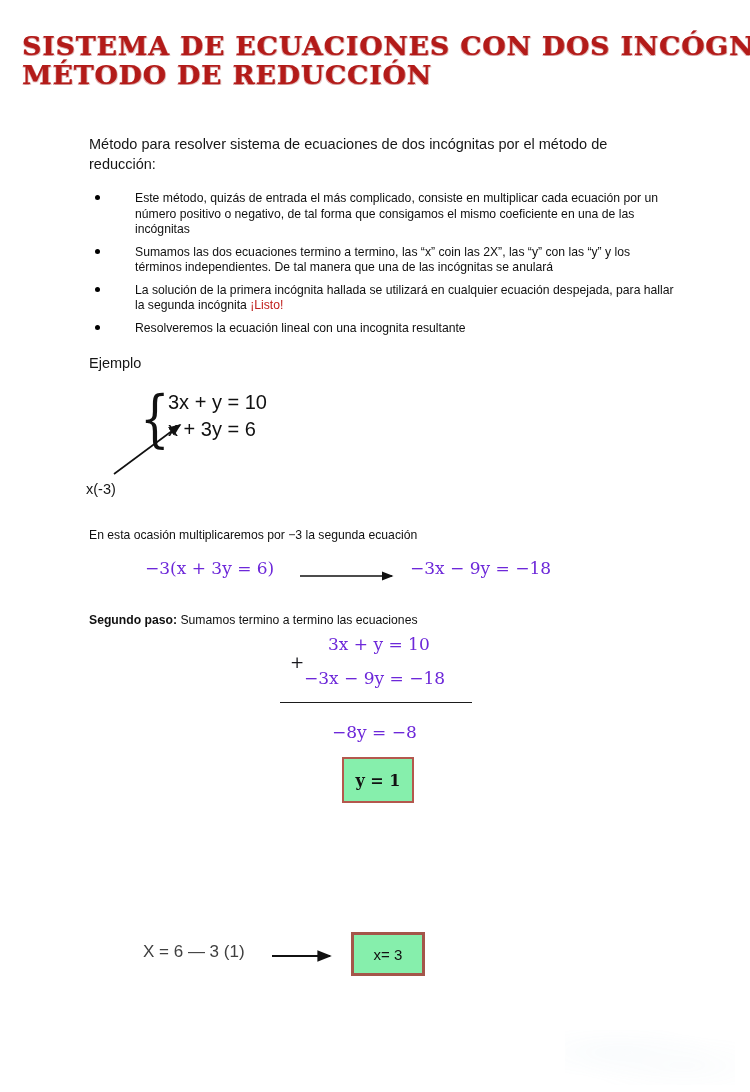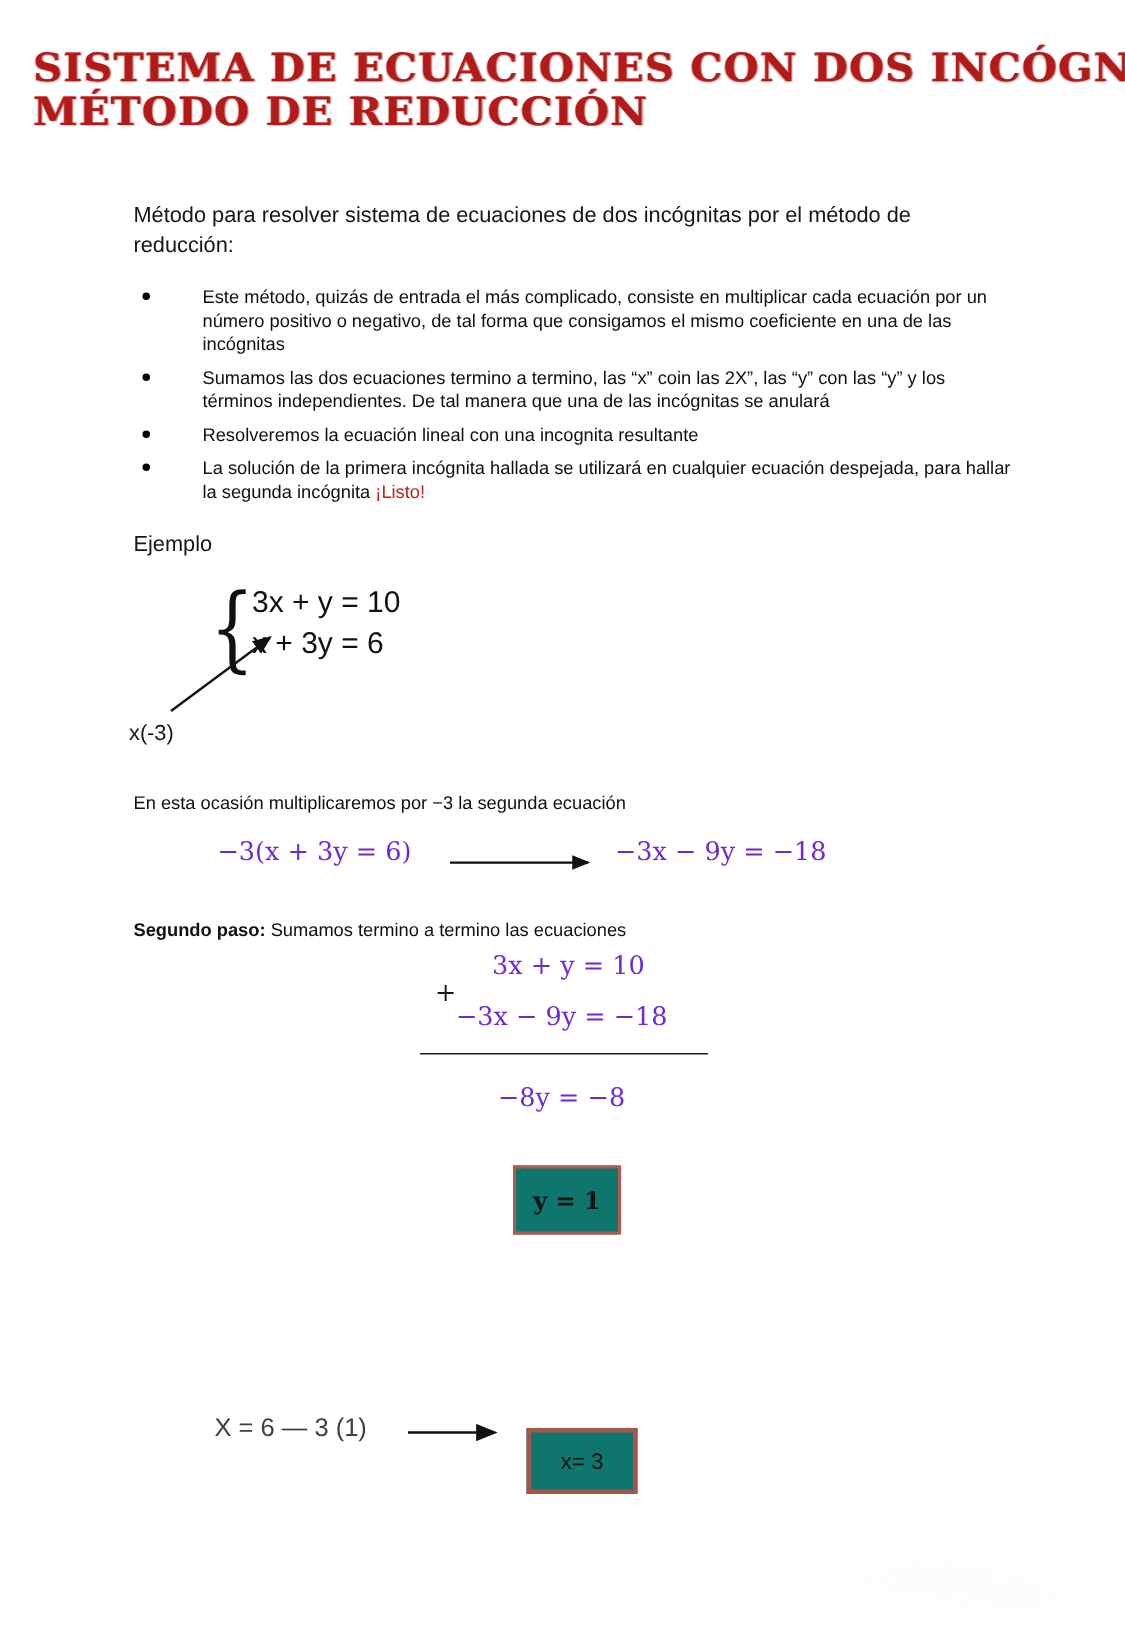--- a/index.html
+++ b/index.html
@@ -219,28 +219,27 @@
     top: 68px;
     width: 192px;
     height: 1px;
     background: #1b1b1b;
   }
   .sum-res { position: absolute; left: 52px; top: 88px; }
 
   
   .rbox {
     position: absolute;
-    background: #0f766e;
+    background: #86efac;
     border: 2px solid #b4584d;
     box-sizing: border-box;
     display: flex;
     align-items: center;
     justify-content: center;
     color: #121212;
-    margin-top: 20px;
   }
   .rbox-y {
     left: 342px; top: 757px;
     width: 72px; height: 46px;
     font-size: 16px;
     font-weight: bold;
     font-family: "DejaVu Serif", serif;
   }
   .rbox-x {
     left: 351px; top: 932px;
@@ -315,26 +314,26 @@
       <span>Este método, quizás de entrada el más complicado, consiste en multiplicar cada ecuación por un número positivo o negativo, de tal forma que consigamos el mismo coeficiente en una de las incógnitas</span>
     </div>
 
     <div class="bullet-row">
       <span class="bullet-dot"></span>
       <span>Sumamos las dos ecuaciones termino a termino, las “x” coin las 2X”, las “y” con las “y” y los términos independientes. De tal manera que una de las incógnitas se anulará</span>
     </div>
 
     <div class="bullet-row">
       <span class="bullet-dot"></span>
-      <span>Resolveremos la ecuación lineal con una incognita resultante</span>
+      <span>La solución de la primera incógnita hallada se utilizará en cualquier ecuación despejada, para hallar la segunda incógnita </span><span class="listo">¡Listo!</span>
     </div>
 
     <div class="bullet-row">
       <span class="bullet-dot"></span>
-      <span>La solución de la primera incógnita hallada se utilizará en cualquier ecuación despejada, para hallar la segunda incógnita </span><span class="listo">¡Listo!</span>
+      <span>Resolveremos la ecuación lineal con una incognita resultante</span>
     </div>
 
   </div>
 
   <div class="ejemplo-label">Ejemplo</div>
 
   <div class="system-wrap">
     <div class="brace">{</div>
     <div class="eq-lines">
       <div>3x + y = 10</div>

